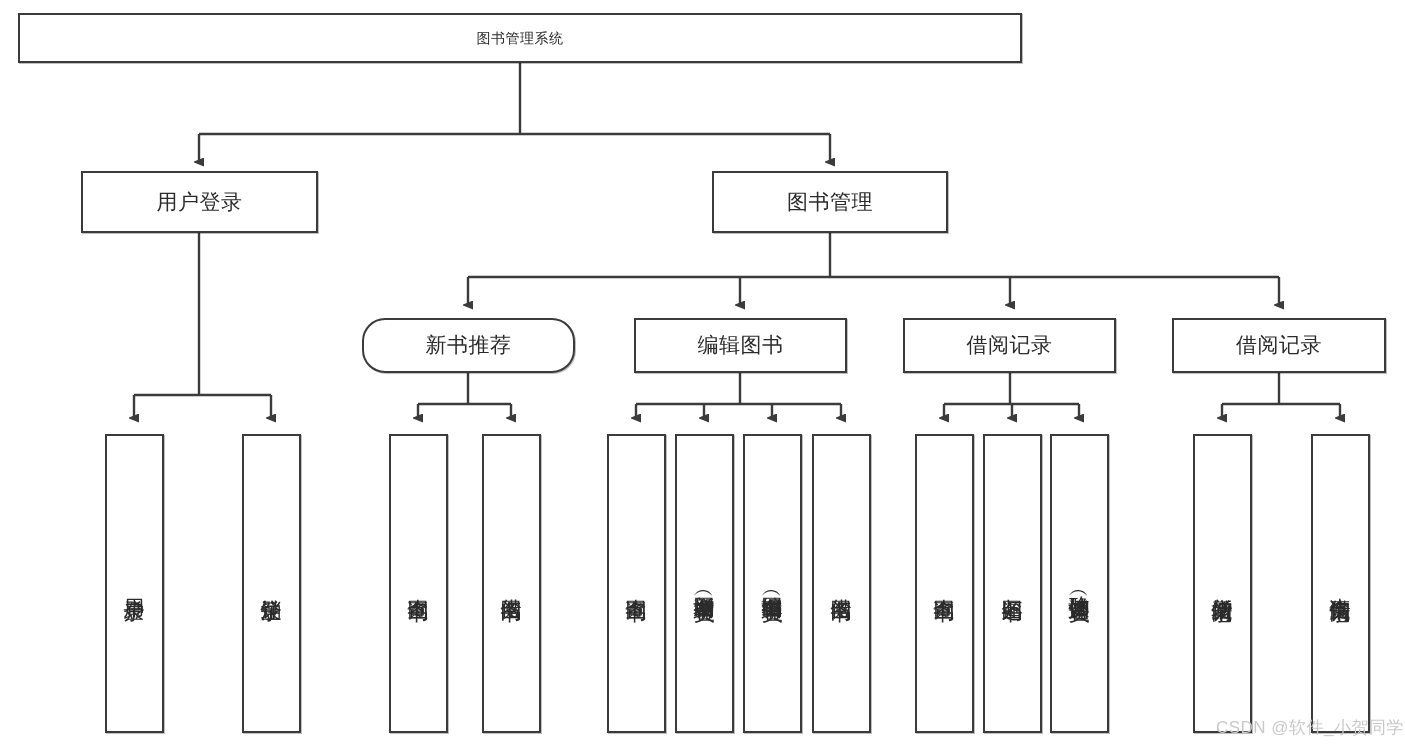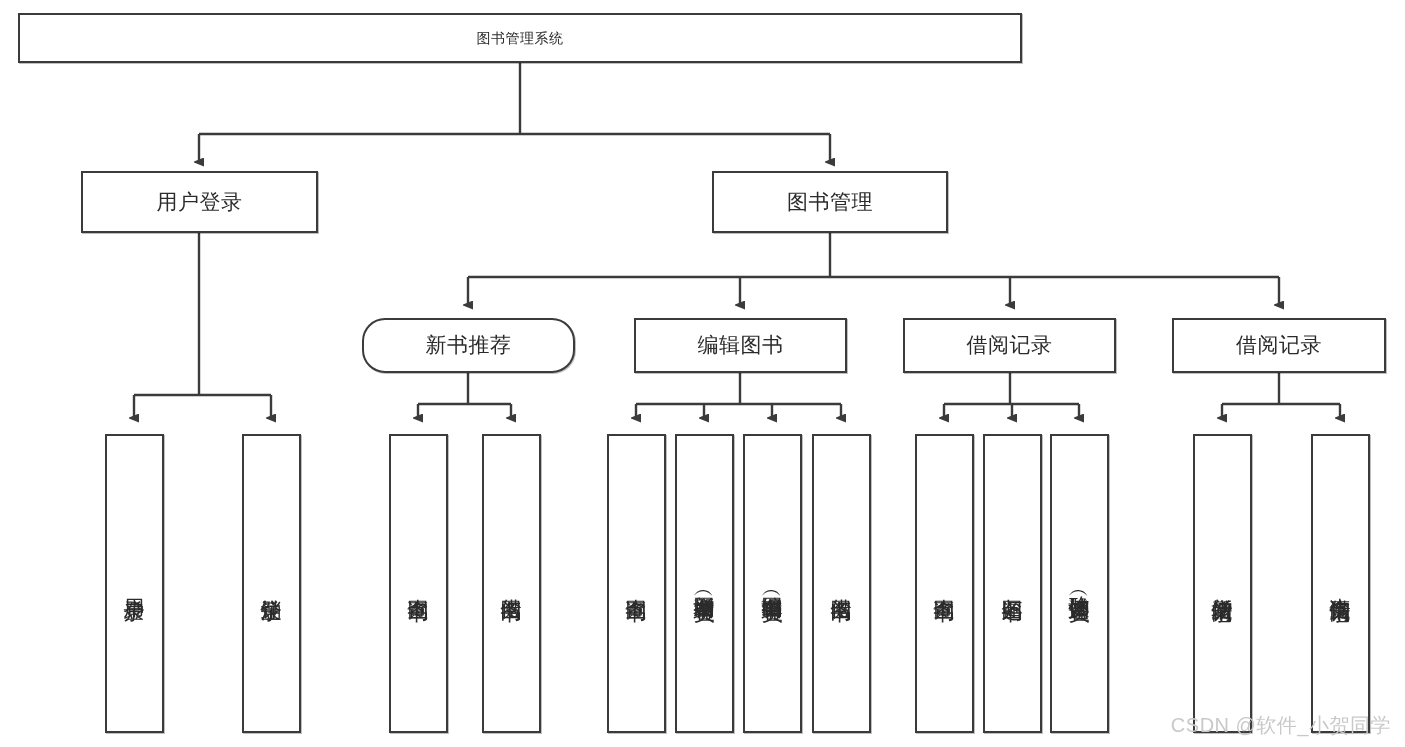--- a/index.html
+++ b/index.html
@@ -53,24 +53,24 @@
     white-space: normal;
   }
   .node-box.root {
     border-width: 2px;
   }
   .node-box.root .node-label {
     font-size: 14px;
   }
   .watermark {
     position: absolute;
-    right: 14px;
+    right: 1px;
     bottom: 8px;
     color: #c9c9c9;
-    font-size: 20px;
+    font-size: 17px;
     letter-spacing: 0.5px;
     white-space: nowrap;
     user-select: none;
   }
 </style>
 </head>
 <body>
 
 <div id="diagram-canvas">
 

